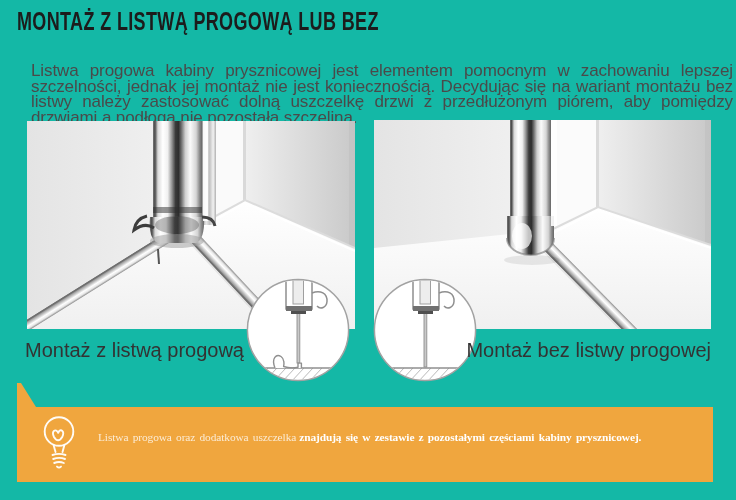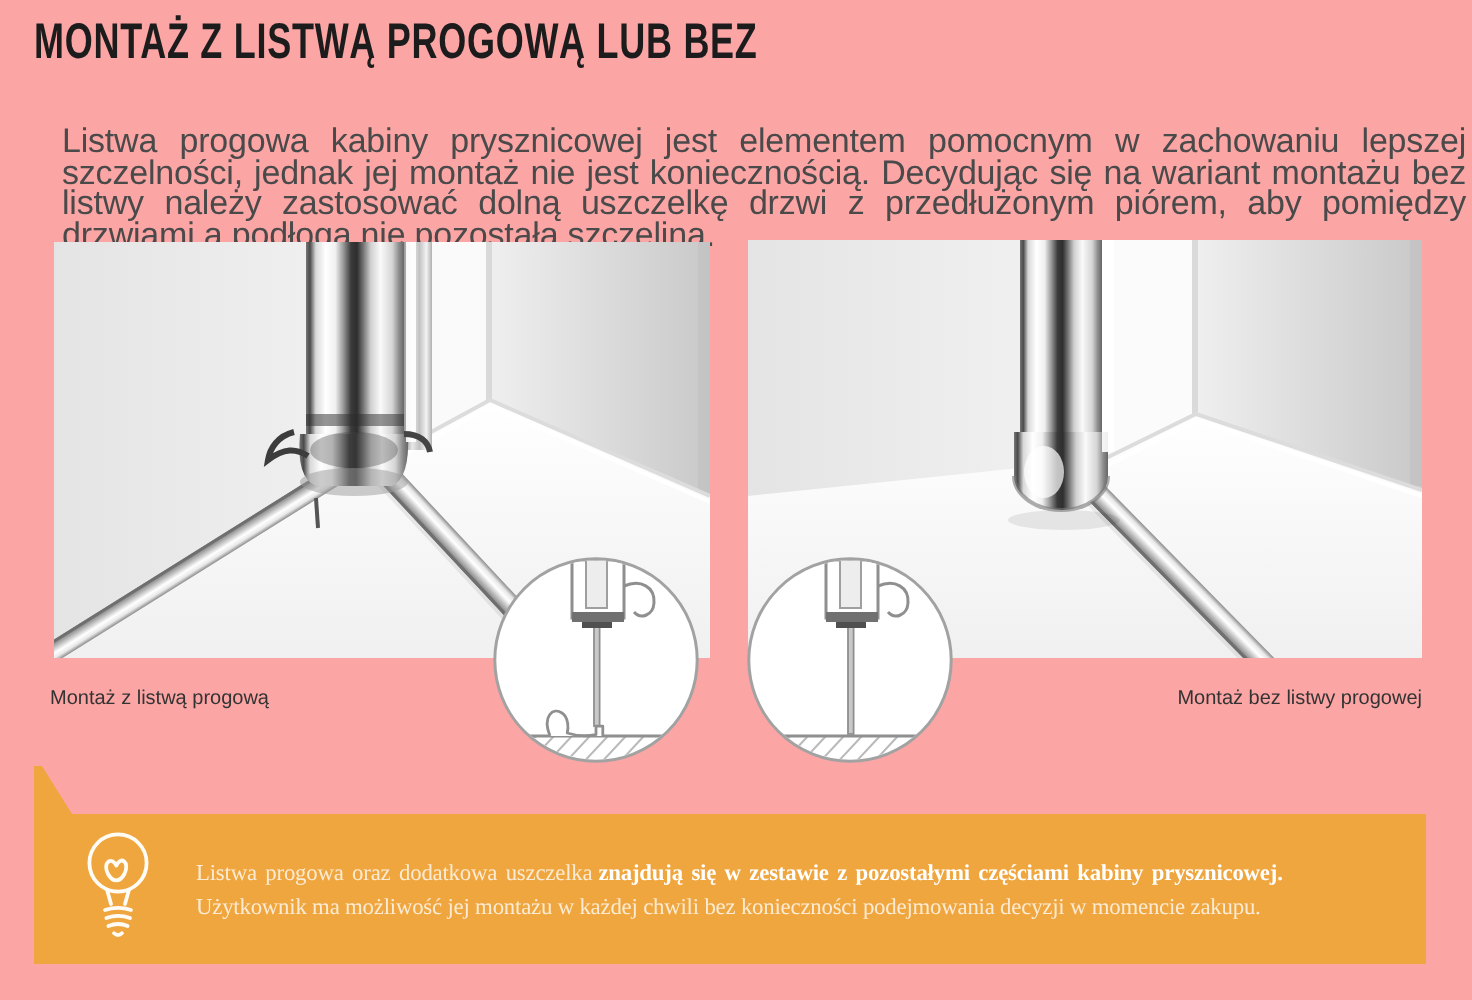--- a/index.html
+++ b/index.html
@@ -1,33 +1,33 @@
 <!DOCTYPE html>
 <html><head>
 <meta charset="utf-8">
 <style>
   html,body{margin:0;padding:0;background:#ffffff;}
-  .canvas{position:relative;width:736px;height:500px;background:#fca5a5;overflow:hidden;
+  .canvas{position:relative;width:736px;height:500px;background:#14b8a6;overflow:hidden;
           font-family:"Liberation Sans", sans-serif;}
   
   .title{position:absolute;left:17px;top:8px;margin:0;color:#1c1c1c;font-size:25px;
          font-weight:bold;line-height:1.1;white-space:nowrap;}
   .title-inner{display:inline-block;transform:scaleX(0.72);transform-origin:0 50%;
                letter-spacing:0.5px;}
   
   .intro{position:absolute;left:17px;top:49px;width:702px;margin:14px;color:#4a4a4a;
          font-size:17px;line-height:15.6px;text-align:justify;letter-spacing:-0.1px;}
   
   .photo{position:absolute;display:block;}
   .photo-left{left:27px;top:121px;}
   .photo-right{left:374px;top:120px;}
   .inset{position:absolute;display:block;}
   .inset-left{left:245px;top:277px;}
   .inset-right{left:372px;top:277px;}
-  .caption{position:absolute;top:341px;color:#333333;font-size:10px;line-height:18px;}
+  .caption{position:absolute;top:341px;color:#333333;font-size:20px;line-height:18px;}
   .caption-left{left:25px;}
   .caption-right{right:25px;}
   
   .banner{position:absolute;left:17px;top:383px;width:696px;height:99px;
           clip-path:polygon(0px 0px,4px 0px,19px 24px,696px 24px,696px 99px,0px 99px);}
   .banner-icon{position:absolute;left:19px;top:31px;}
   .banner-text{position:absolute;left:81px;top:46px;width:580px;color:rgba(255,255,255,0.78);
                font-size:11.4px;line-height:17px;letter-spacing:-0.1px;font-family:Liberation Serif, serif;}
   .banner-text .line1{word-spacing:1.5px;}
   .banner-text b{color:#ffffff;font-weight:bold;margin-left:3px;}
@@ -225,17 +225,16 @@
         <path d="M16.5 41 q6.5 -2.2 13 0"></path>
         <path d="M17.2 45 q6 -2.2 11.8 0"></path>
         <path d="M18.2 49 q5 -2 9.6 0"></path>
         <path d="M21 52.6 q2 1.8 4 0"></path>
       </g>
     </svg>
     <div class="banner-text">
       <span class="line1">
         <span>Listwa progowa oraz dodatkowa uszczelka</span><b>znajdują się w zestawie z pozostałymi częściami kabiny prysznicowej.</b>
       </span><br>
-      <span>Użytkownik ma możliwość jej montażu w każdej chwili bez konieczności podejmowania decyzji w momencie zakupu.</span>
     </div>
   </div>
 
 </div>
 
 </body></html>

